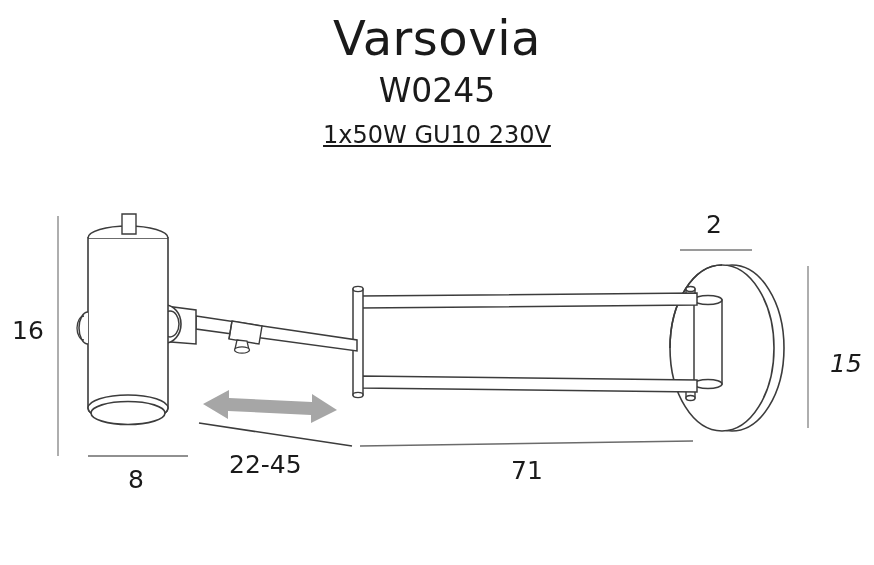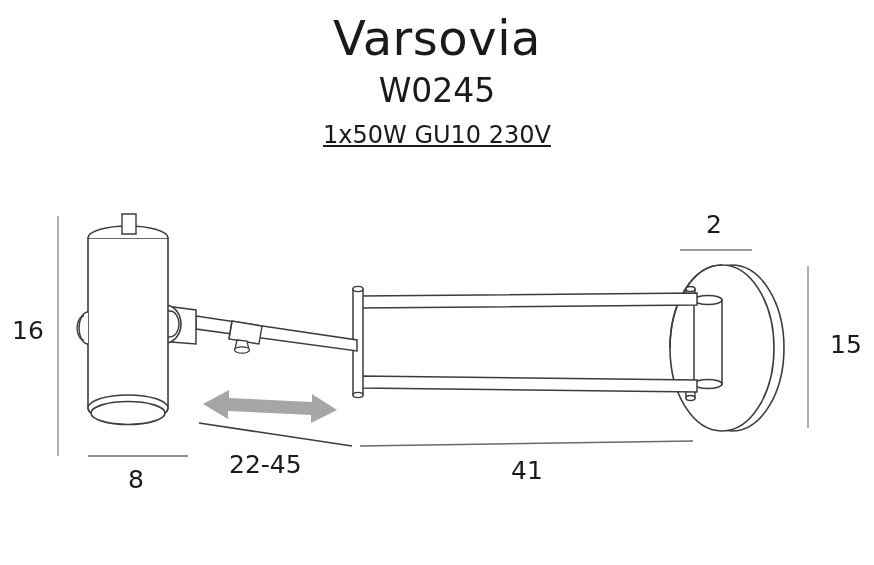--- a/index.html
+++ b/index.html
@@ -167,17 +167,17 @@
     <g>
 
       <path d="M 203 404 L 229 390 L 229 398 L 312 402 L 312 394 L 337 410 L 311 423 L 311 415 L 228 411 L 228 419 Z" fill="#a6a6a6" stroke="none"></path>
     </g>
 
   </svg>
 
   <div class="dimlabel" style="left:12px; top:318px;">16</div>
   <div class="dimlabel" style="left:128px; top:467px;">8</div>
   <div class="dimlabel" style="left:229px; top:452px;">22-45</div>
-  <div class="dimlabel" style="left:511px; top:458px;">41</div>
+  <div class="dimlabel" style="left:511px; top:458px;">71</div>
   <div class="dimlabel" style="left:706px; top:212px;">2</div>
-  <div class="dimlabel" style="left:830px; top:332px;">15</div>
+  <div class="dimlabel" style="left:830px; top:351px;font-style:italic;">15</div>
 
 </div>
 
 </body></html>

